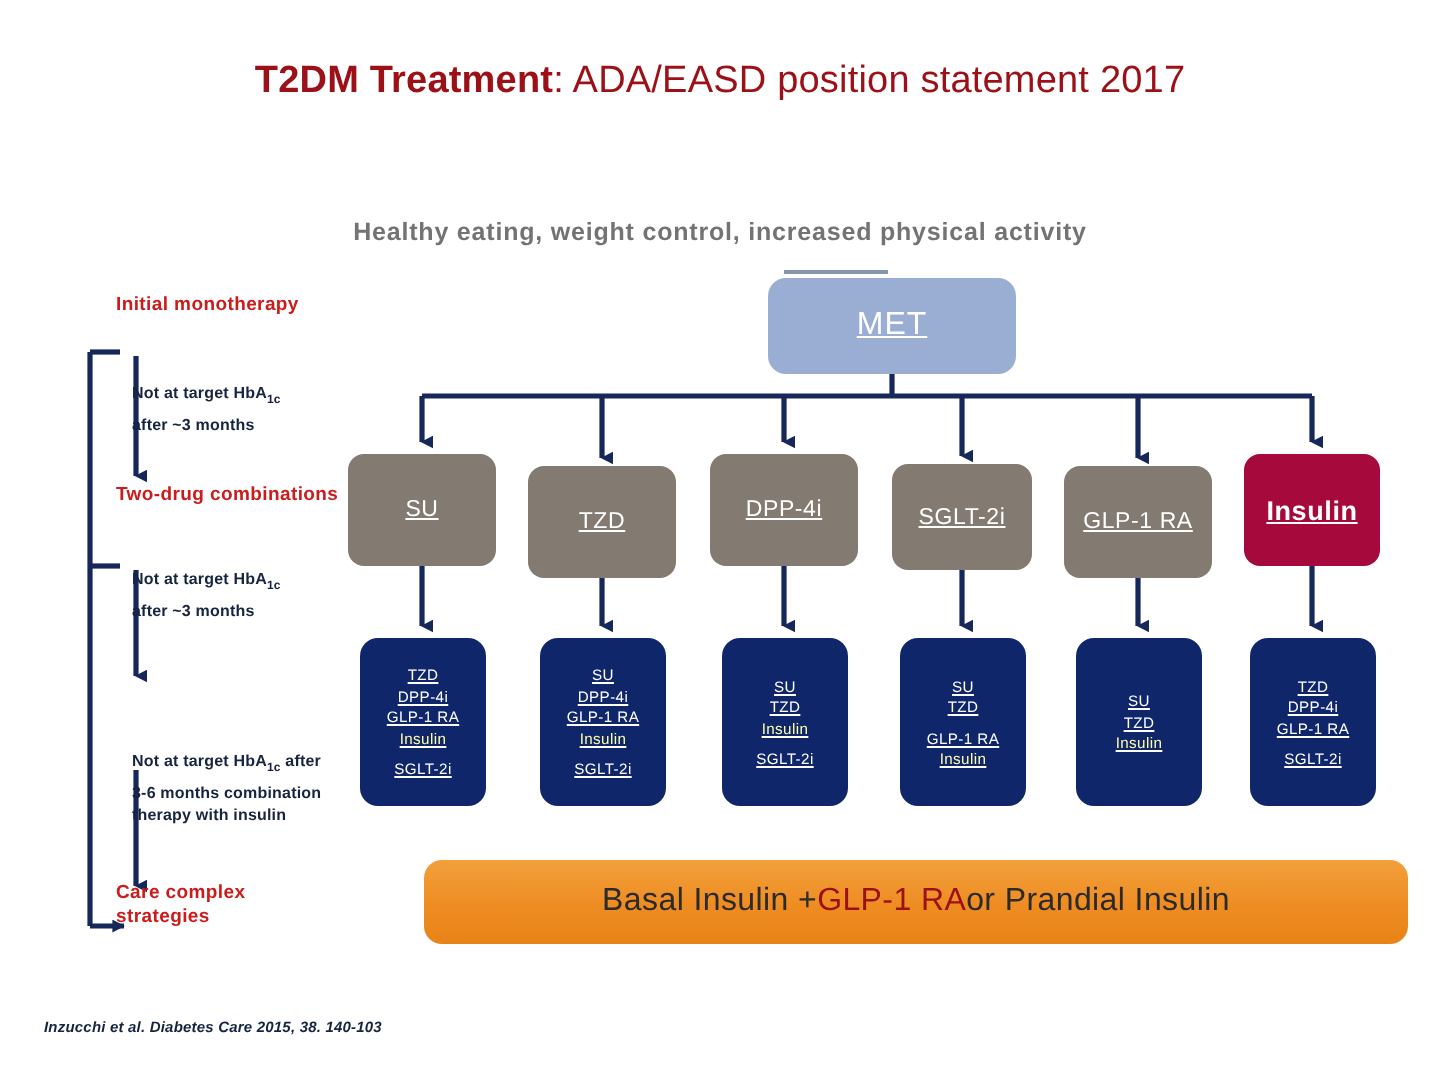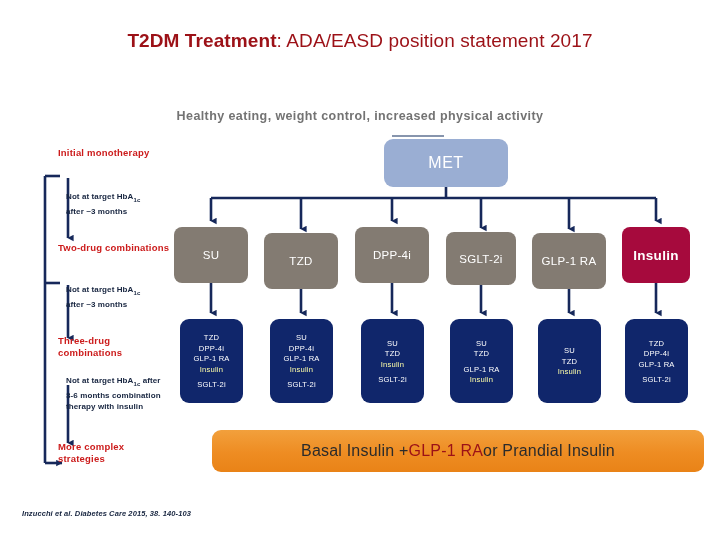--- a/index.html
+++ b/index.html
@@ -59,20 +59,21 @@
   
   .node{
     position:absolute;
     border-radius:8px;
     display:flex;
     align-items:center;
     justify-content:center;
     text-align:center;
     color:#ffffff;
     box-sizing:border-box;
+    text-decoration:underline;
   }
   .met{
     background:#9aaed3;
     border-radius:9px;
     font-size:16px;
     letter-spacing:.5px;
     color:#ffffff;
   }
   .drug{
     background:#837b72;
@@ -178,33 +179,29 @@
     <span>after ~3 months</span>
   </div>
 
   <div class="stage-label" style="left:58px;top:242px;text-align:center;">Two-drug combinations</div>
 
   <div class="note" style="left:66px;top:284px;width:110px;">
     <span>Not at target HbA</span><sub>1c</sub><br>
     <span>after ~3 months</span>
   </div>
 
-  <div class="stage-label" style="left:58px;top:335px;width:110px;">
-    <span>Three-drug</span><br>
-    <span>combinations</span>
-  </div>
 
   <div class="note" style="left:66px;top:375px;width:120px;">
     <span>Not at target HbA</span><sub>1c</sub><span> after</span><br>
     <span>3-6 months combination</span><br>
     <span>therapy with insulin</span>
   </div>
 
   <div class="stage-label" style="left:58px;top:441px;width:110px;">
-    <span>More complex</span><br>
+    <span>Care complex</span><br>
     <span>strategies</span>
   </div>
 
   <div class="node met" style="left:384px;top:139px;width:124px;height:48px;">MET</div>
 
   <div class="node drug" style="left:174px;top:227px;width:74px;height:56px;">SU</div>
   <div class="node drug" style="left:264px;top:233px;width:74px;height:56px;">TZD</div>
   <div class="node drug" style="left:355px;top:227px;width:74px;height:56px;">DPP-4i</div>
   <div class="node drug" style="left:446px;top:232px;width:70px;height:53px;">SGLT-2i</div>
   <div class="node drug" style="left:532px;top:233px;width:74px;height:56px;">GLP-1 RA</div>

